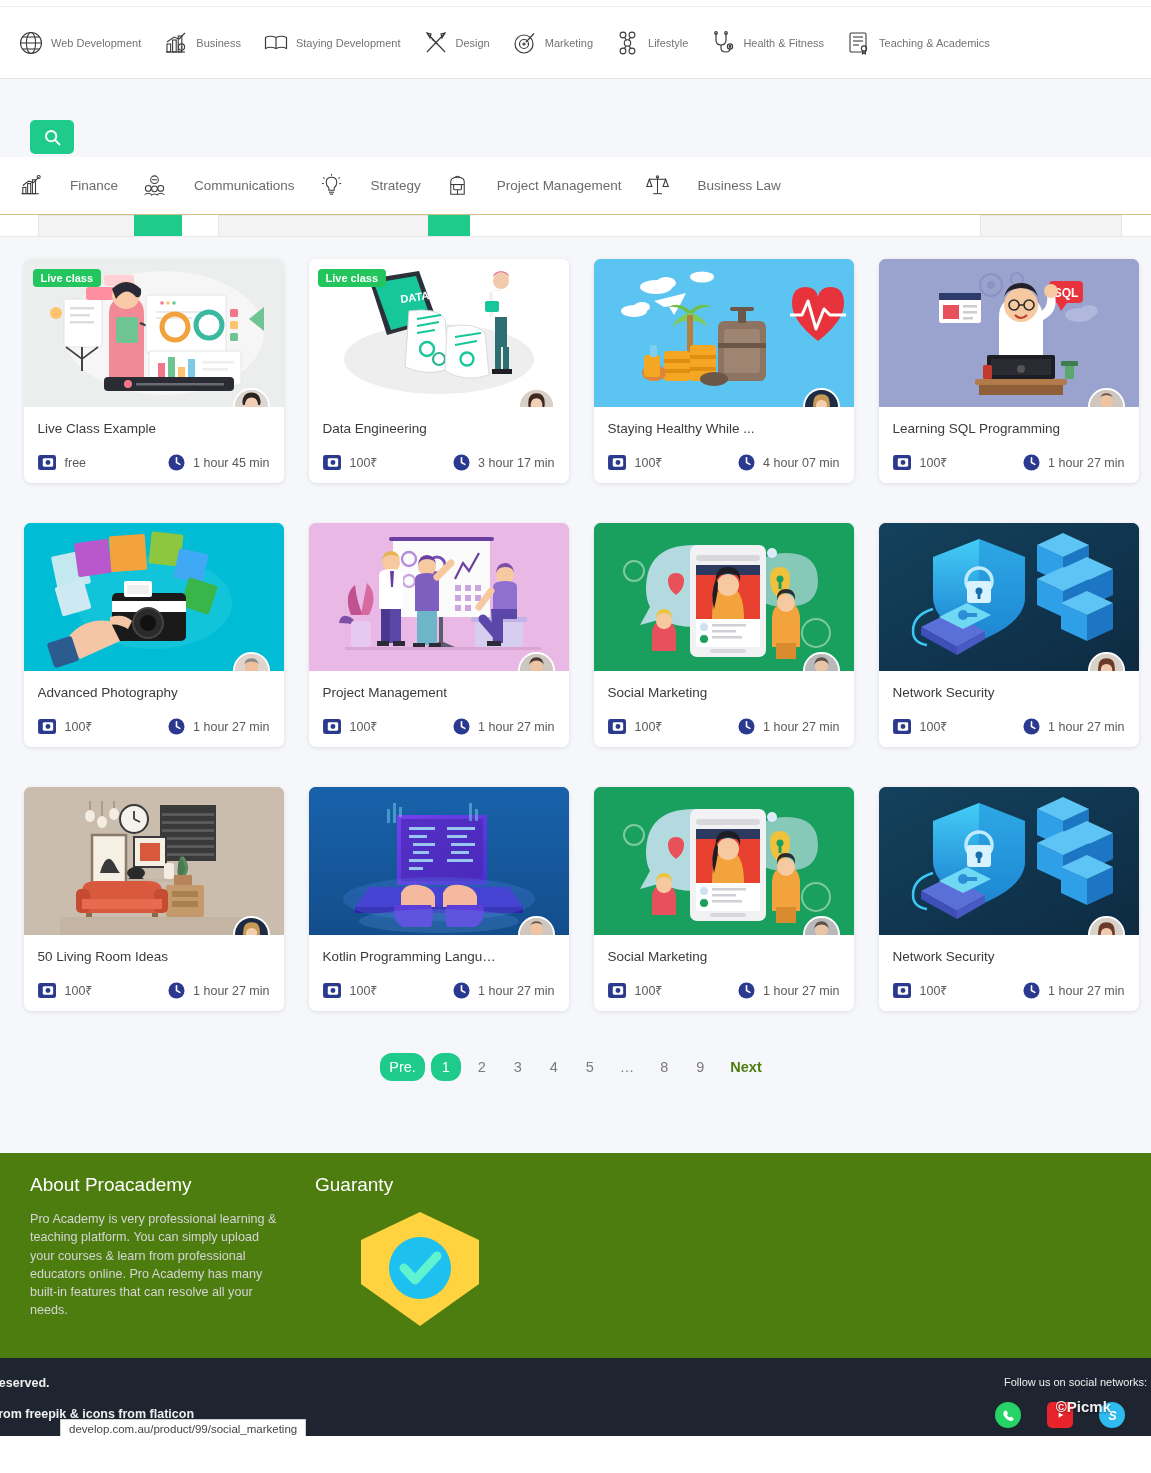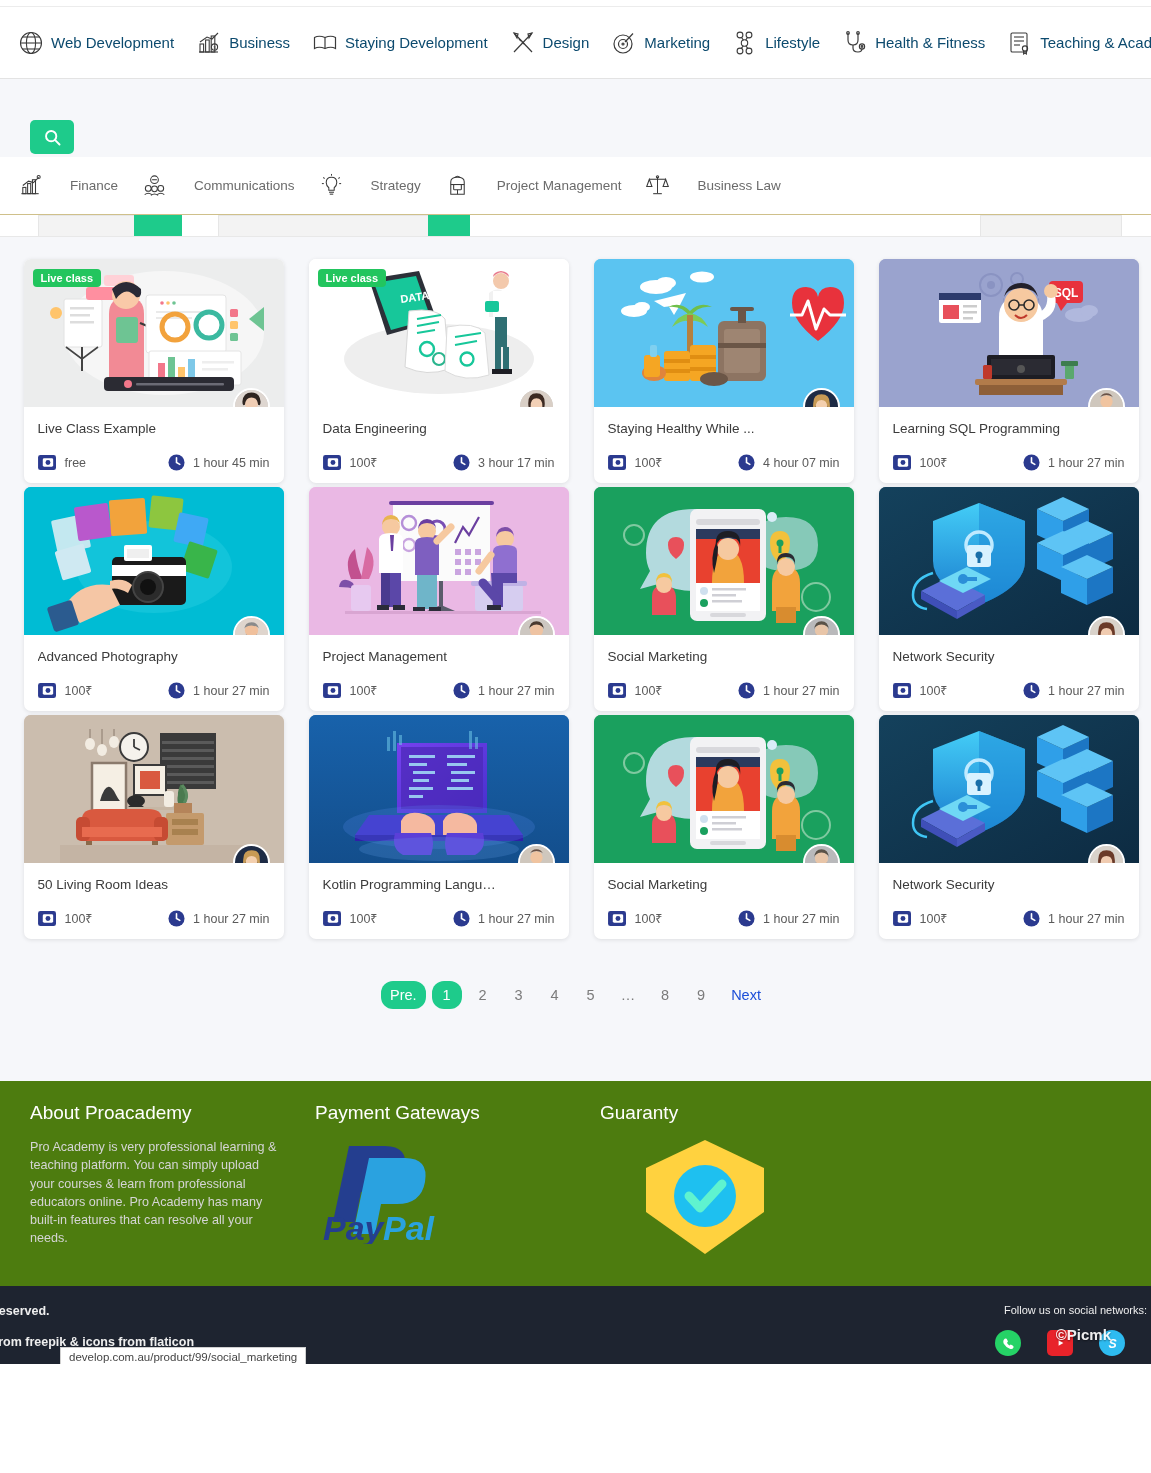--- a/index.html
+++ b/index.html
@@ -21,21 +21,21 @@
     padding-left: 18px;
     gap: 0px;
     border-bottom: 1px solid #e3e3e3;
   }
   .catnav .cat {
     display: flex; align-items: center; gap: 7px;
     margin-right: 22px;
     cursor: pointer;
   }
   .catnav .cat .lbl {
-    font-size: 15px; color: #0c4a6e; white-space: nowrap;
+    font-size: 11px; color: #737373; white-space: nowrap;
   }
   .ico { display:inline-flex; align-items:center; justify-content:center; }
   .ico svg { display:block; }
 
   
   .searchband {
     height: 78px;
     background: #f6f7fa;
     position: relative;
   }
@@ -65,21 +65,21 @@
   }
   .fstub { position: absolute; top: 0; height: 22px; background:#f3f3f3; border:1px solid #e6e6e6; }
   .fstub.green { background:#1ecb8b; border-color:#1ecb8b; }
 
   
   .main { background: #f6f7fa; padding: 22px 0 0 0; }
   .grid {
     width: 1120px; margin: 0 auto;
     display: grid;
     grid-template-columns: repeat(4, 260px);
-    gap: 4px 25px;
+    gap: 40px 25px;
     padding-left: 8px;
   }
   .card {
     background: #ffffff;
     border-radius: 7px;
     box-shadow: 0 1px 4px rgba(0,0,0,0.10);
     overflow: visible;
     position: relative;
     cursor: pointer;
   }
@@ -116,21 +116,21 @@
     display: flex; align-items: center; justify-content: center;
     gap: 6px; padding: 42px 0 40px 0; background: #f6f7fa;
   }
   .pg {
     min-width: 30px; height: 28px; padding: 0 9px;
     display: flex; align-items: center; justify-content: center;
     font-size: 14.5px; color: #7b7b7b; border-radius: 12px; cursor: pointer;
   }
   .pg.active { background: #1ecb8b; color: #ffffff; font-weight: 500; }
   .pg.prev { background: #1ecb8b; color: #ffffff; }
-  .pg.next { color: #1d4ed8; }
+  .pg.next { color: #4d7c0f; font-weight: bold; }
 
   .spacer { height: 32px; background: #f6f7fa; }
 
   
   footer { background: #4d7c0f; padding: 21px 0 26px 0; }
   .fcols {
     display: grid;
     grid-template-columns: 285px 285px 285px 265px;
     padding-left: 30px;
   }
@@ -1285,31 +1285,20 @@
 
 <footer>
   <div class="fcols">
 
     <div>
       <h3 class="fh">About Proacademy</h3>
       <p class="fp">Pro Academy is very professional learning &amp; teaching platform. You can simply upload your courses &amp; learn from professional educators online. Pro Academy has many built-in features that can resolve all your needs.</p>
     </div>
 
 
-    <div>
-      <h3 class="fh">Payment Gateways</h3>
-      <div class="paypal">
-        <svg width="146" height="106" viewBox="0 0 146 106">
-          <path d="M30 8 L66 8 Q90 8 86 32 Q82 54 58 54 L42 54 L36 84 L14 84 Z" fill="#243e8f"></path>
-          <path d="M50 20 L86 20 Q110 20 106 44 Q102 66 78 66 L62 66 L56 96 L34 96 Z" fill="#2aa2e0"></path>
-          <text x="4" y="102" font-family="sans-serif" font-size="34" font-style="italic" font-weight="bold" fill="#243e8f">Pay</text>
-          <text x="64" y="102" font-family="sans-serif" font-size="34" font-style="italic" font-weight="bold" fill="#2aa2e0">Pal</text>
-        </svg>
-      </div>
-    </div>
 
     <div>
       <h3 class="fh">Guaranty</h3>
       <div class="shield">
         <svg width="126" height="118" viewBox="0 0 126 118">
           <path d="M63 2 L122 30 L122 74 L63 116 L4 74 L4 30 Z" fill="#ffd23f"></path>
           <circle cx="63" cy="58" r="31" fill="#1ec0f0"></circle>
           <path d="M47 58 L58 70 L80 46" stroke="#5ff3cf" stroke-width="9" fill="none" stroke-linecap="round" stroke-linejoin="round"></path>
         </svg>
       </div>

